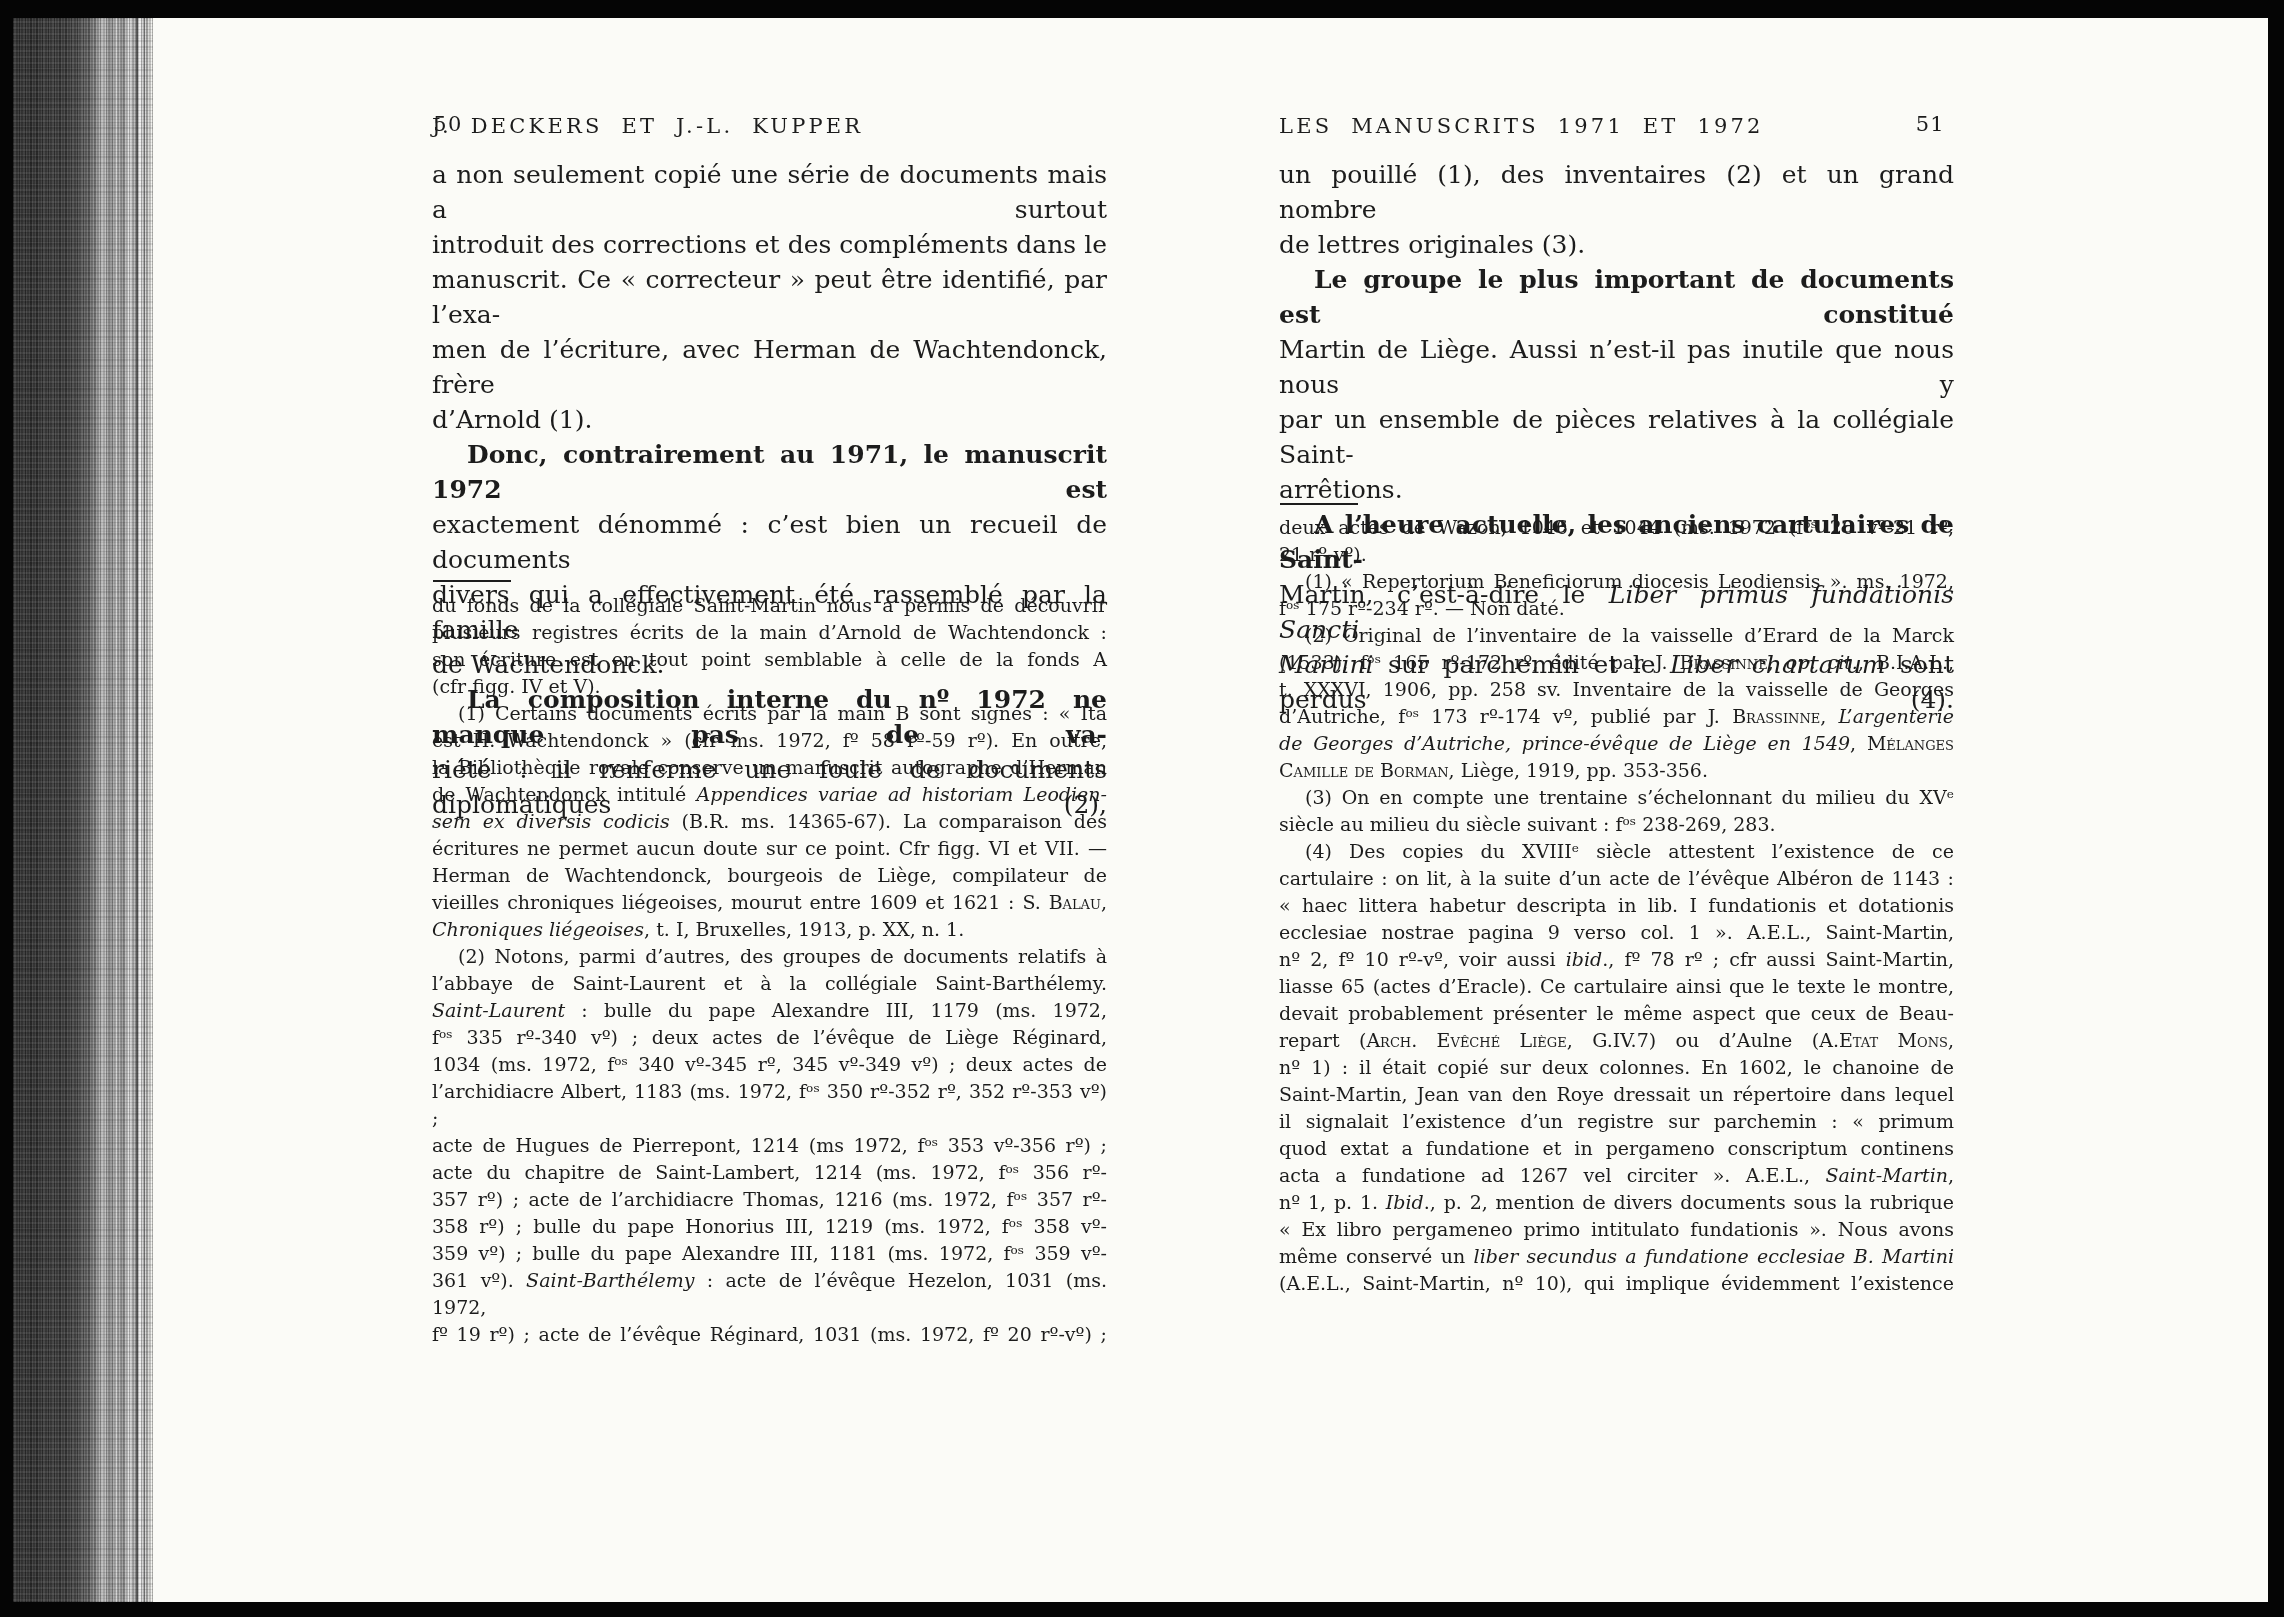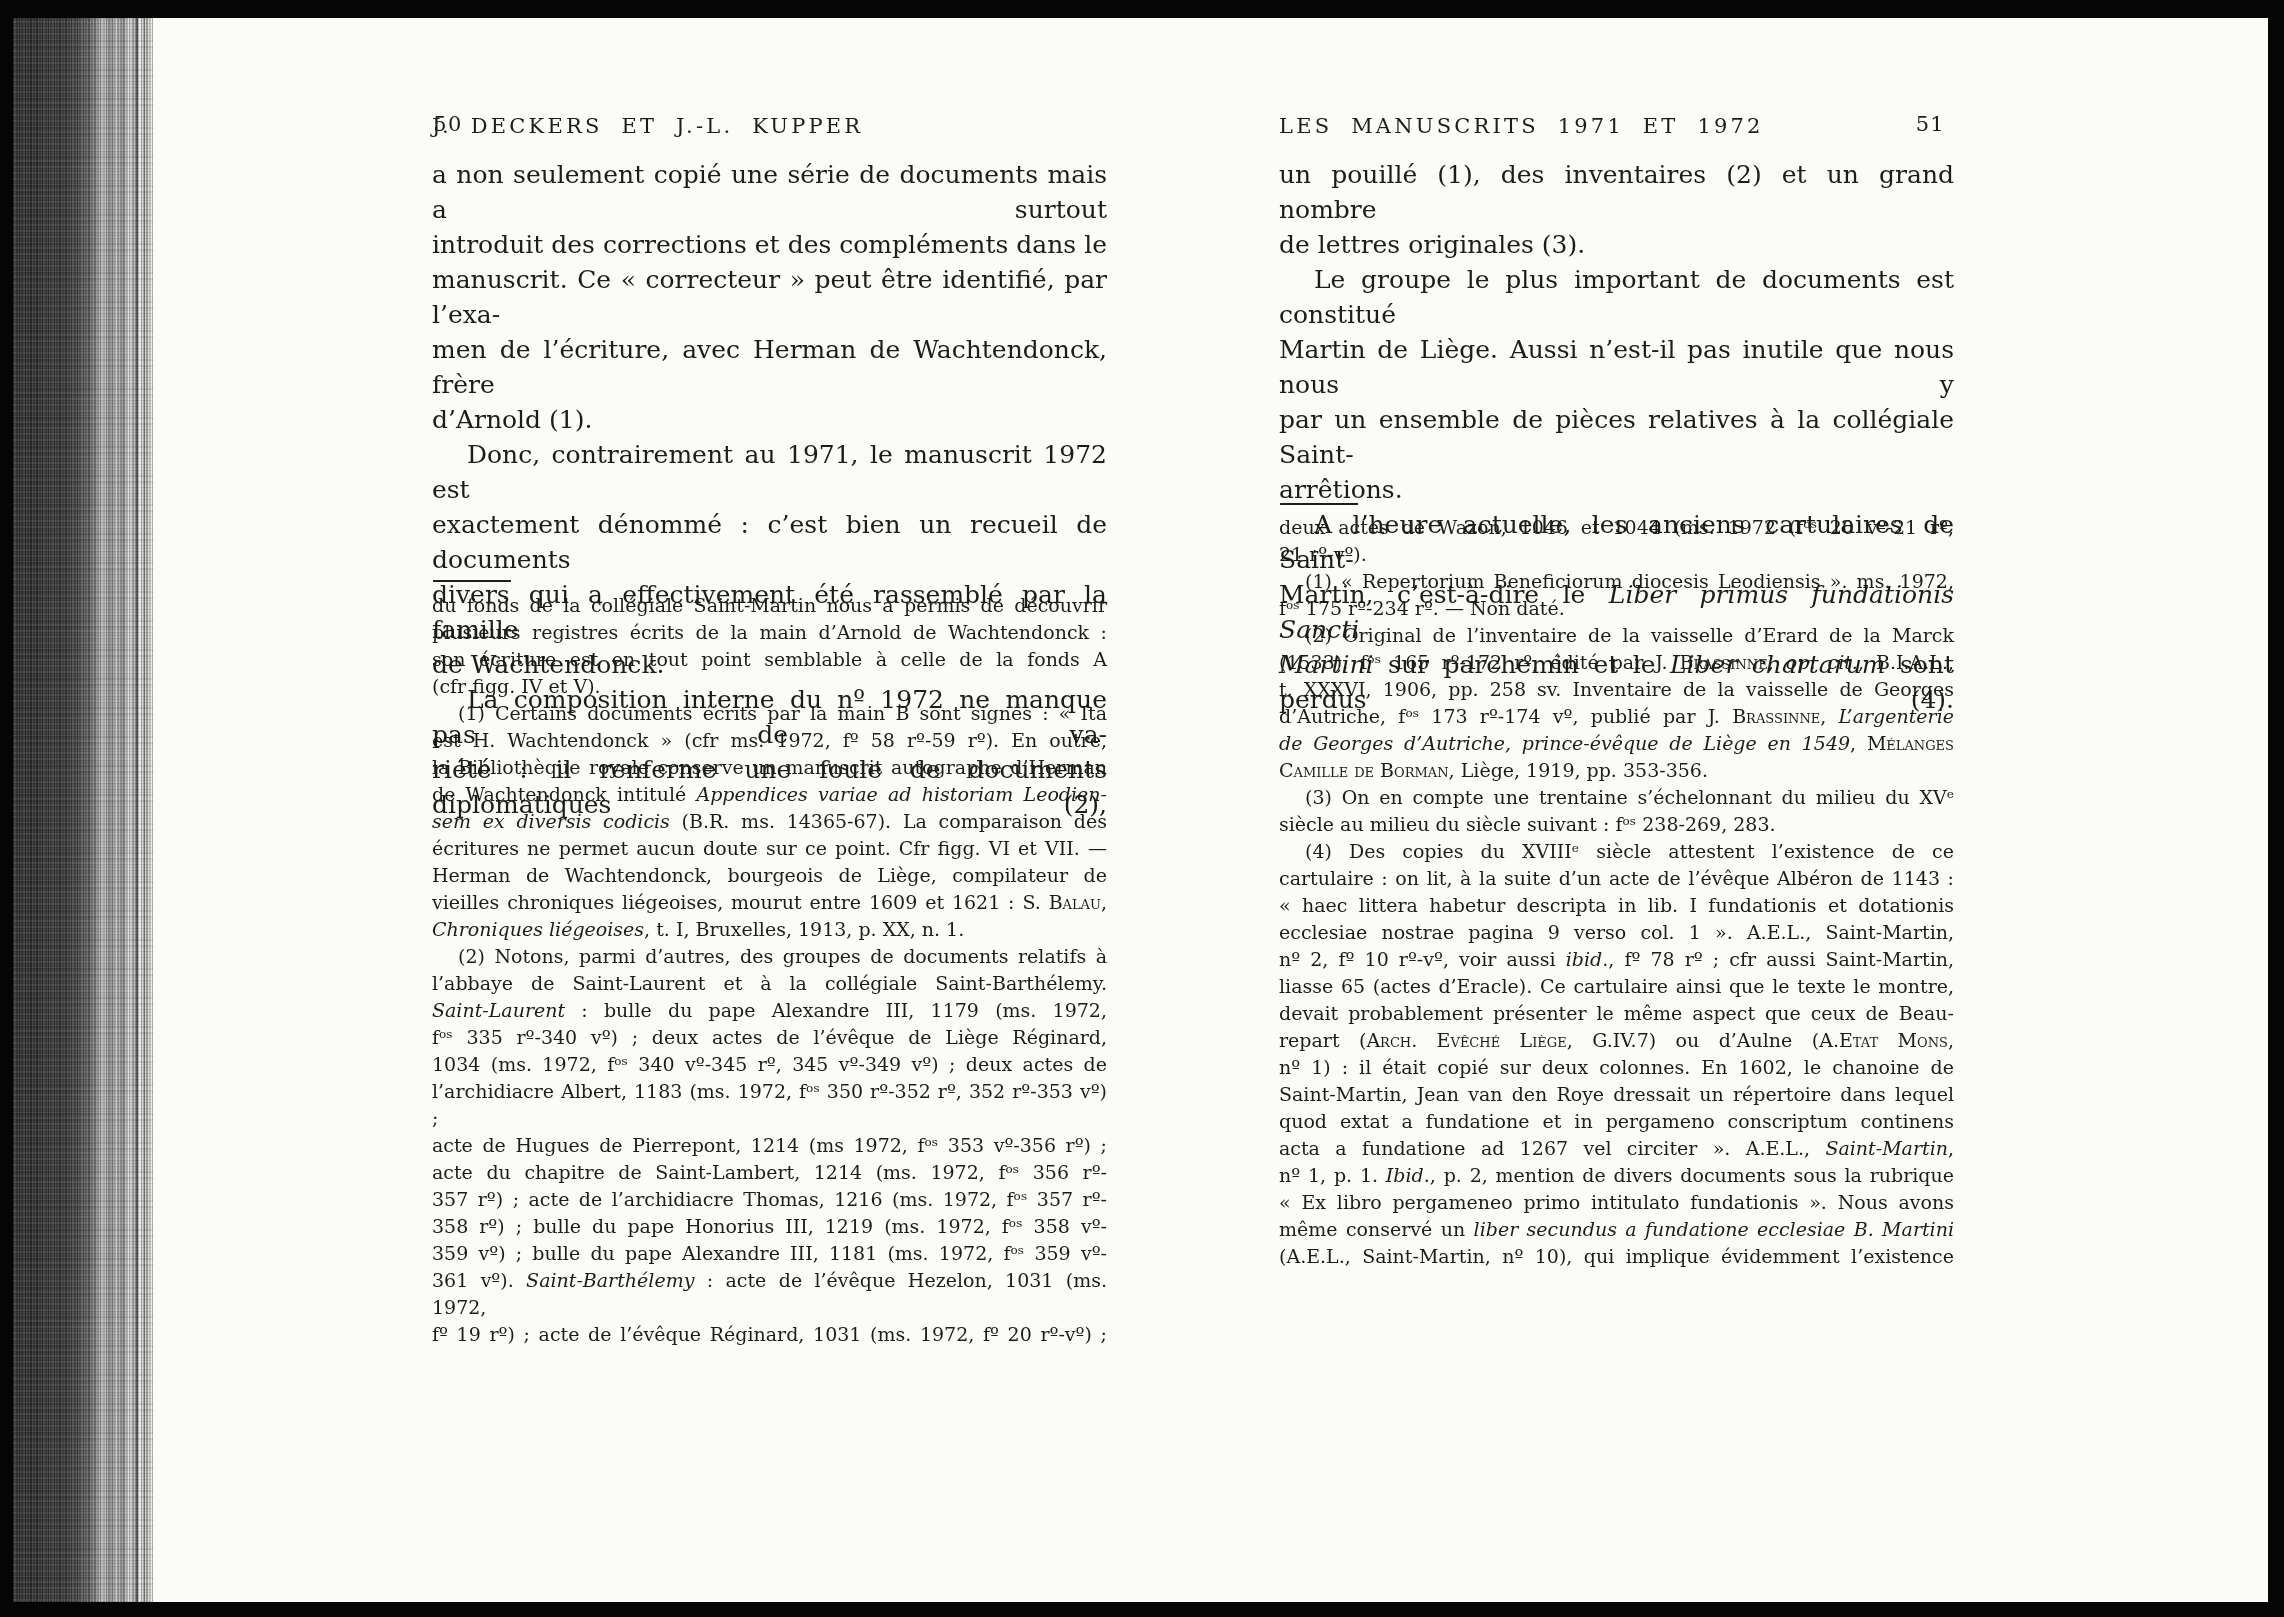--- a/index.html
+++ b/index.html
@@ -23,21 +23,21 @@
   .page.right .pgnum{right:9px;}
   .runtitle{display:block;text-align:left;font-size:21px;letter-spacing:3.2px;word-spacing:9px;padding-top:5.1px;}
   .main{position:absolute;left:0;top:48px;width:100%;font-size:25px;line-height:35px;}
   .fnrule{position:absolute;left:1.3px;width:78px;border-top:2.6px solid #1d1d1d;}
   .page.left .fnrule{top:471px;}
   .page.right .fnrule{top:394px;}
   .fnotes{position:absolute;left:0;top:483px;width:100%;font-size:19px;line-height:27px;}
   .page.right .fnotes{top:405px;}
   .line{text-align:left;white-space:normal;}
   .line.just{text-align:justify;text-align-last:justify;-moz-text-align-last:justify;}
-  .main .line.indent{text-indent:35px;}
+  .main .line.indent{text-indent:35px;font-weight:bold;}
   .fnotes .line.indent{text-indent:26px;}
   .it{font-style:italic;}
   .sc{font-variant:small-caps;}
 </style>
 </head>
 <body>
 
 <div class="scan">
   <div class="paper"></div>
   <div class="gutter"></div>
@@ -124,20 +124,21 @@
         <div class="line just indent">(4) Des copies du XVIIIᵉ siècle attestent l’existence de ce</div>
         <div class="line just">cartulaire : on lit, à la suite d’un acte de l’évêque Albéron de 1143 :</div>
         <div class="line just">« haec littera habetur descripta in lib. I fundationis et dotationis</div>
         <div class="line just">ecclesiae nostrae pagina 9 verso col. 1 ». A.E.L., Saint-Martin,</div>
         <div class="line just">nº 2, fº 10 rº-vº, voir aussi <span class="it">ibid</span>., fº 78 rº ; cfr aussi Saint-Martin,</div>
         <div class="line just">liasse 65 (actes d’Eracle). Ce cartulaire ainsi que le texte le montre,</div>
         <div class="line just">devait probablement présenter le même aspect que ceux de Beau-</div>
         <div class="line just">repart (<span class="sc">Arch. Evêché Liège</span>, G.IV.7) ou d’Aulne (A.<span class="sc">Etat Mons</span>,</div>
         <div class="line just">nº 1) : il était copié sur deux colonnes. En 1602, le chanoine de</div>
         <div class="line just">Saint-Martin, Jean van den Roye dressait un répertoire dans lequel</div>
+        <div class="line just">il signalait l’existence d’un registre sur parchemin : « primum</div>
         <div class="line just">quod extat a fundatione et in pergameno conscriptum continens</div>
         <div class="line just">acta a fundatione ad 1267 vel circiter ». A.E.L., <span class="it">Saint-Martin</span>,</div>
         <div class="line just">nº 1, p. 1. <span class="it">Ibid</span>., p. 2, mention de divers documents sous la rubrique</div>
         <div class="line just">« Ex libro pergameneo primo intitulato fundationis ». Nous avons</div>
         <div class="line just">même conservé un <span class="it">liber secundus a fundatione ecclesiae B. Martini</span></div>
         <div class="line just">(A.E.L., Saint-Martin, nº 10), qui implique évidemment l’existence</div>
       </div>
   </section>
 </div>
 

